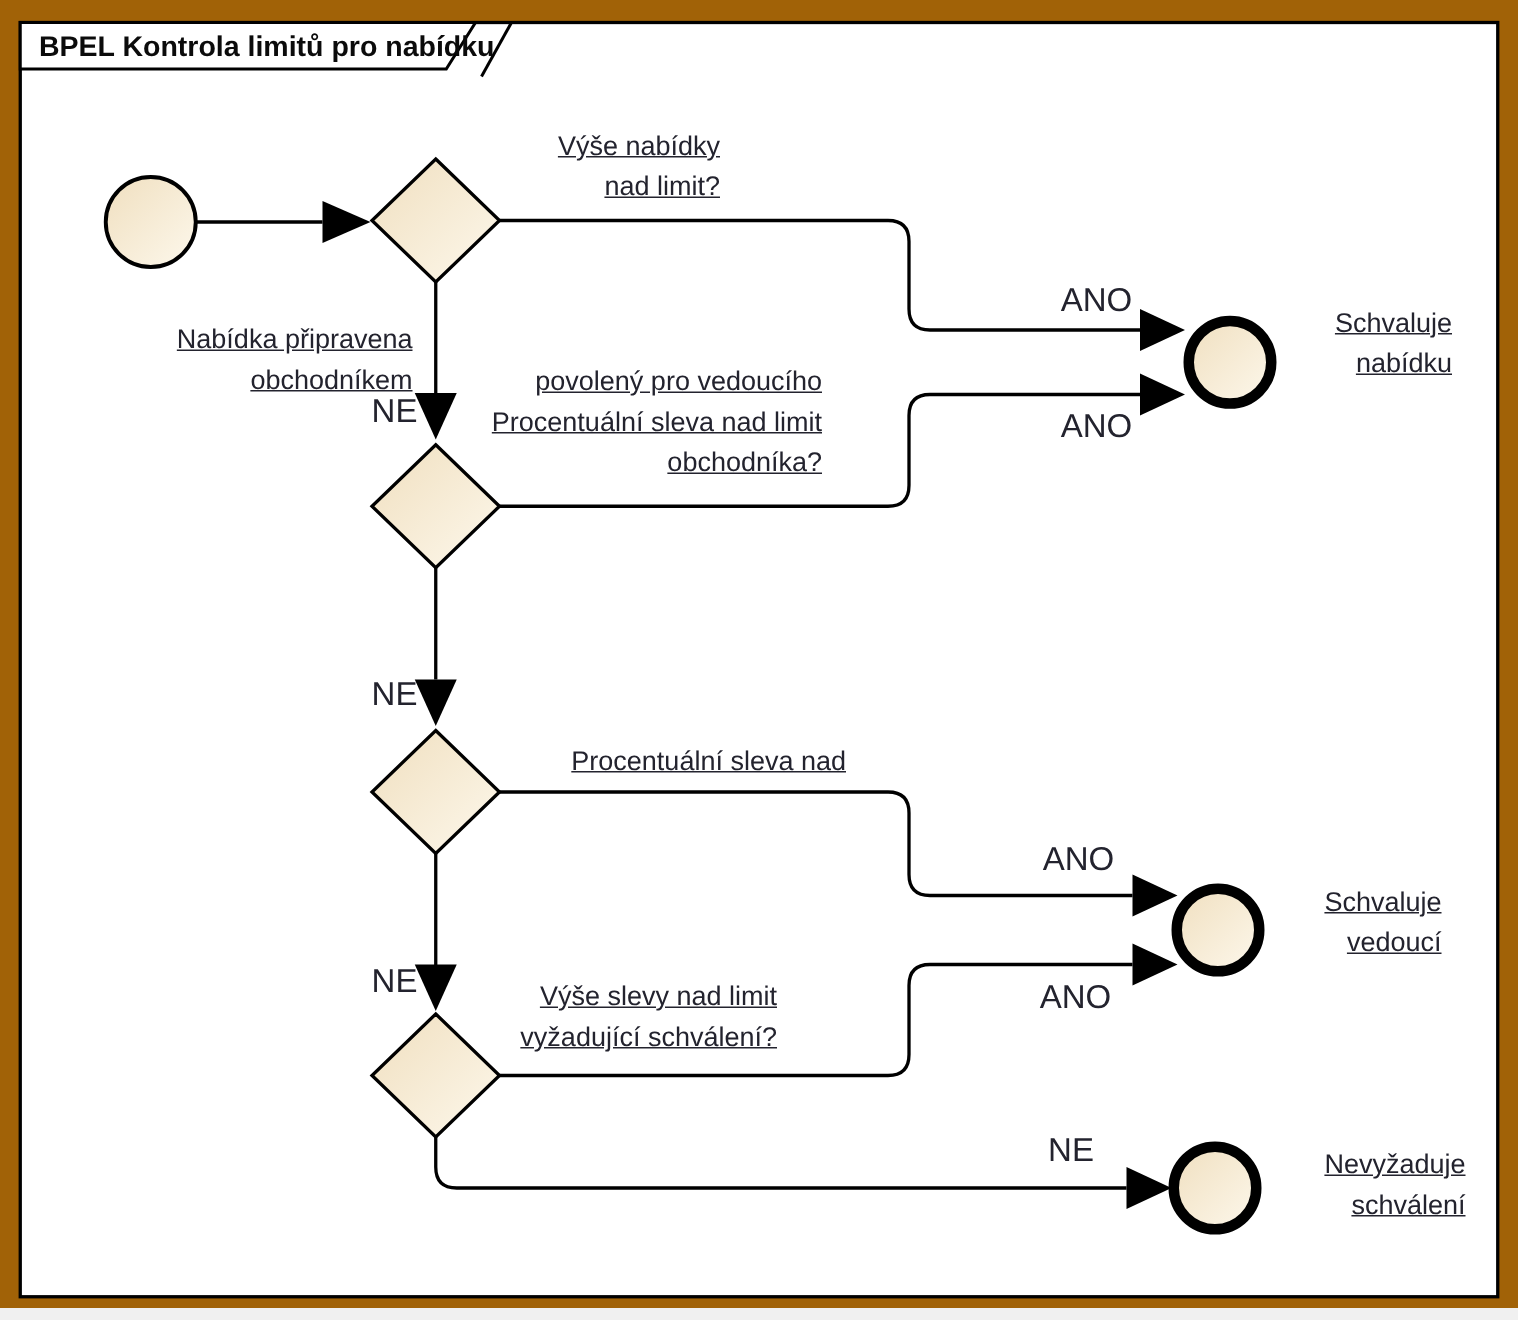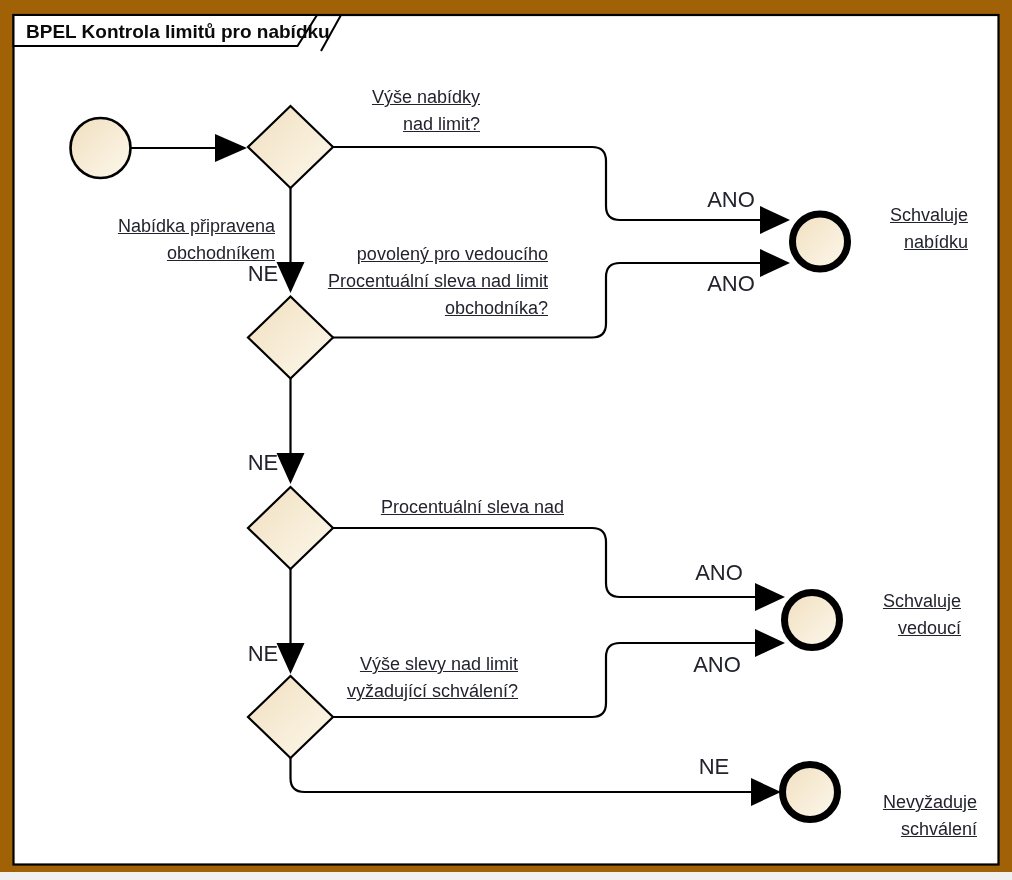--- a/index.html
+++ b/index.html
@@ -110,21 +110,21 @@
   <div class="lbl" style="left:828px;top:202px;width:140px;">
     <span>Schvaluje</span>
     <span>nabídku</span>
   </div>
 
   <div class="lbl" style="left:821px;top:588px;width:140px;">
     <span>Schvaluje</span>
     <span>vedoucí</span>
   </div>
 
-  <div class="lbl" style="left:827px;top:789px;width:150px;">
+  <div class="lbl" style="left:827px;top:763px;width:150px;">
     <span>Nevyžaduje</span>
     <span>schválení</span>
   </div>
 
   <div class="guard" style="left:244px;top:264px;width:38px;">NE</div>
   <div class="guard" style="left:244px;top:453px;width:38px;">NE</div>
   <div class="guard" style="left:244px;top:644px;width:38px;">NE</div>
   <div class="guard" style="left:694px;top:757px;width:40px;">NE</div>
 
   <div class="guard" style="left:706px;top:190px;width:50px;">ANO</div>

